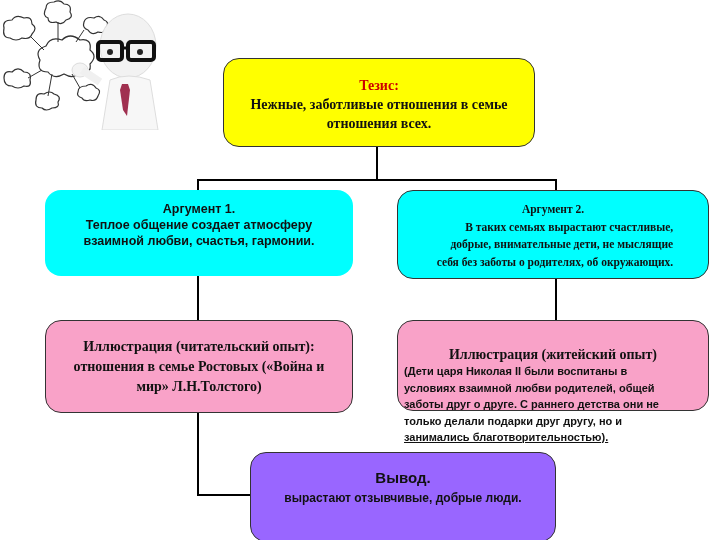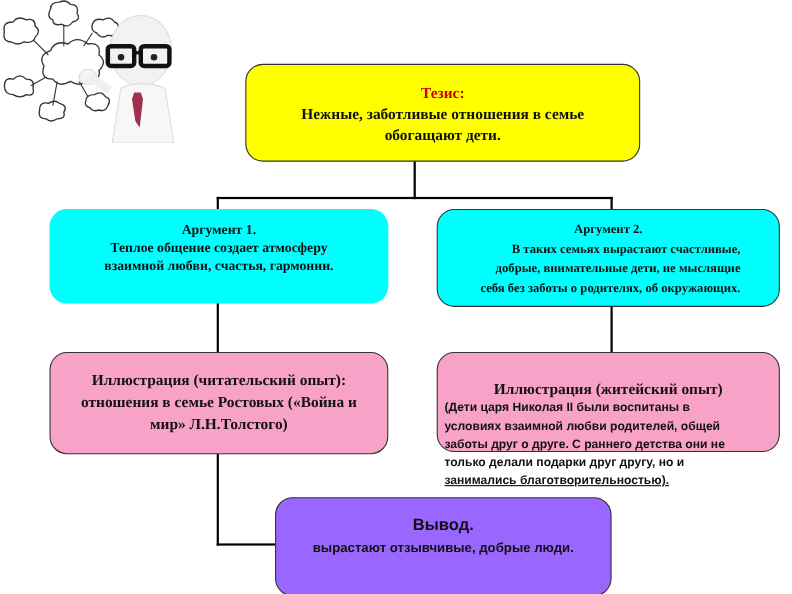--- a/index.html
+++ b/index.html
@@ -2,23 +2,23 @@
 <html><head>
 <meta charset="utf-8">
 <style>
   html, body { margin:0; padding:0; }
   body { width:720px; height:540px; background:#ffffff; position:relative; overflow:hidden; font-family:"DejaVu Sans", sans-serif; }
   .box { position:absolute; box-sizing:border-box; border-radius:16px; display:flex; flex-direction:column; align-items:center; justify-content:center; text-align:center; color:#111; }
   .line { position:absolute; background:#000; }
   .serif { font-family:"Liberation Serif", "DejaVu Serif", serif; font-weight:bold; }
   .sans { font-family:"Liberation Sans", "DejaVu Sans", sans-serif; font-weight:bold; }
 
-  #thesis { left:223px; top:58px; width:359px; height:89px; background:#ffff00; border:1.5px solid #333; font-size:14px; line-height:19px; padding-top:4px; }
+  #thesis { left:223px; top:58px; width:312px; height:89px; background:#ffff00; border:1.5px solid #333; font-size:14px; line-height:19px; padding-top:4px; }
   #thesis .title { color:#cc0000; }
-  #arg1 { left:45px; top:190px; width:308px; height:86px; background:#00ffff; border:none; font-size:12.5px; line-height:16px; justify-content:flex-start; padding-top:11px;font-family:Liberation Serif, serif; }
+  #arg1 { left:45px; top:190px; width:308px; height:86px; background:#00ffff; border:none; font-size:12.5px; line-height:16px; justify-content:flex-start; padding-top:11px; }
   #arg2 { left:397px; top:190px; width:312px; height:89px; background:#00ffff; border:1.5px solid #333; font-size:11.5px; line-height:17.5px; justify-content:flex-start; padding-top:10px; }
   #arg2 .body { text-align:right; padding-left:4px; }
   #ill1 { left:45px; top:320px; width:308px; height:93px; background:#f9a2c8; border:1.5px solid #333; font-size:14px; line-height:20px; }
   #ill2 { left:397px; top:320px; width:312px; height:91px; background:#f9a2c8; border:1.5px solid #333; justify-content:flex-start; padding-top:2px; }
   #ill2 .title { font-size:14px; line-height:16px;margin-top:24px; }
   #ill2 .body { font-size:11px; line-height:16.5px; text-align:left; align-self:flex-start; padding-left:6px; }
   #concl { left:250px; top:452px; width:306px; height:90px; background:#9966ff; border:1.5px solid #333; font-size:12px; line-height:18px; justify-content:flex-start; padding-top:14px; }
   #concl .title { font-size:15px; line-height:22px; }
 
   #clipart { position:absolute; left:0; top:0; width:190px; height:130px; }
@@ -64,21 +64,21 @@
 <div class="line" style="left:197px; top:179px; width:2px; height:12px;"></div>
 <div class="line" style="left:555px; top:179px; width:2px; height:12px;"></div>
 <div class="line" style="left:197px; top:275px; width:2px; height:46px;"></div>
 <div class="line" style="left:555px; top:274px; width:2px; height:47px;"></div>
 <div class="line" style="left:197px; top:412px; width:2px; height:84px;"></div>
 <div class="line" style="left:197px; top:494px; width:54px; height:2px;"></div>
 
 <div class="box serif" id="thesis">
   <div class="title">Тезис:</div>
   <div>Нежные, заботливые отношения в семье</div>
-  <div>обогащают дети.</div>
+  <div>отношения всех.</div>
 </div>
 
 <div class="box sans" id="arg1">
   <div>Аргумент 1.</div>
   <div>Теплое общение создает атмосферу</div>
   <div>взаимной любви,  счастья, гармонии.</div>
 </div>
 
 <div class="box serif" id="arg2">
   <div>Аргумент 2.</div>

